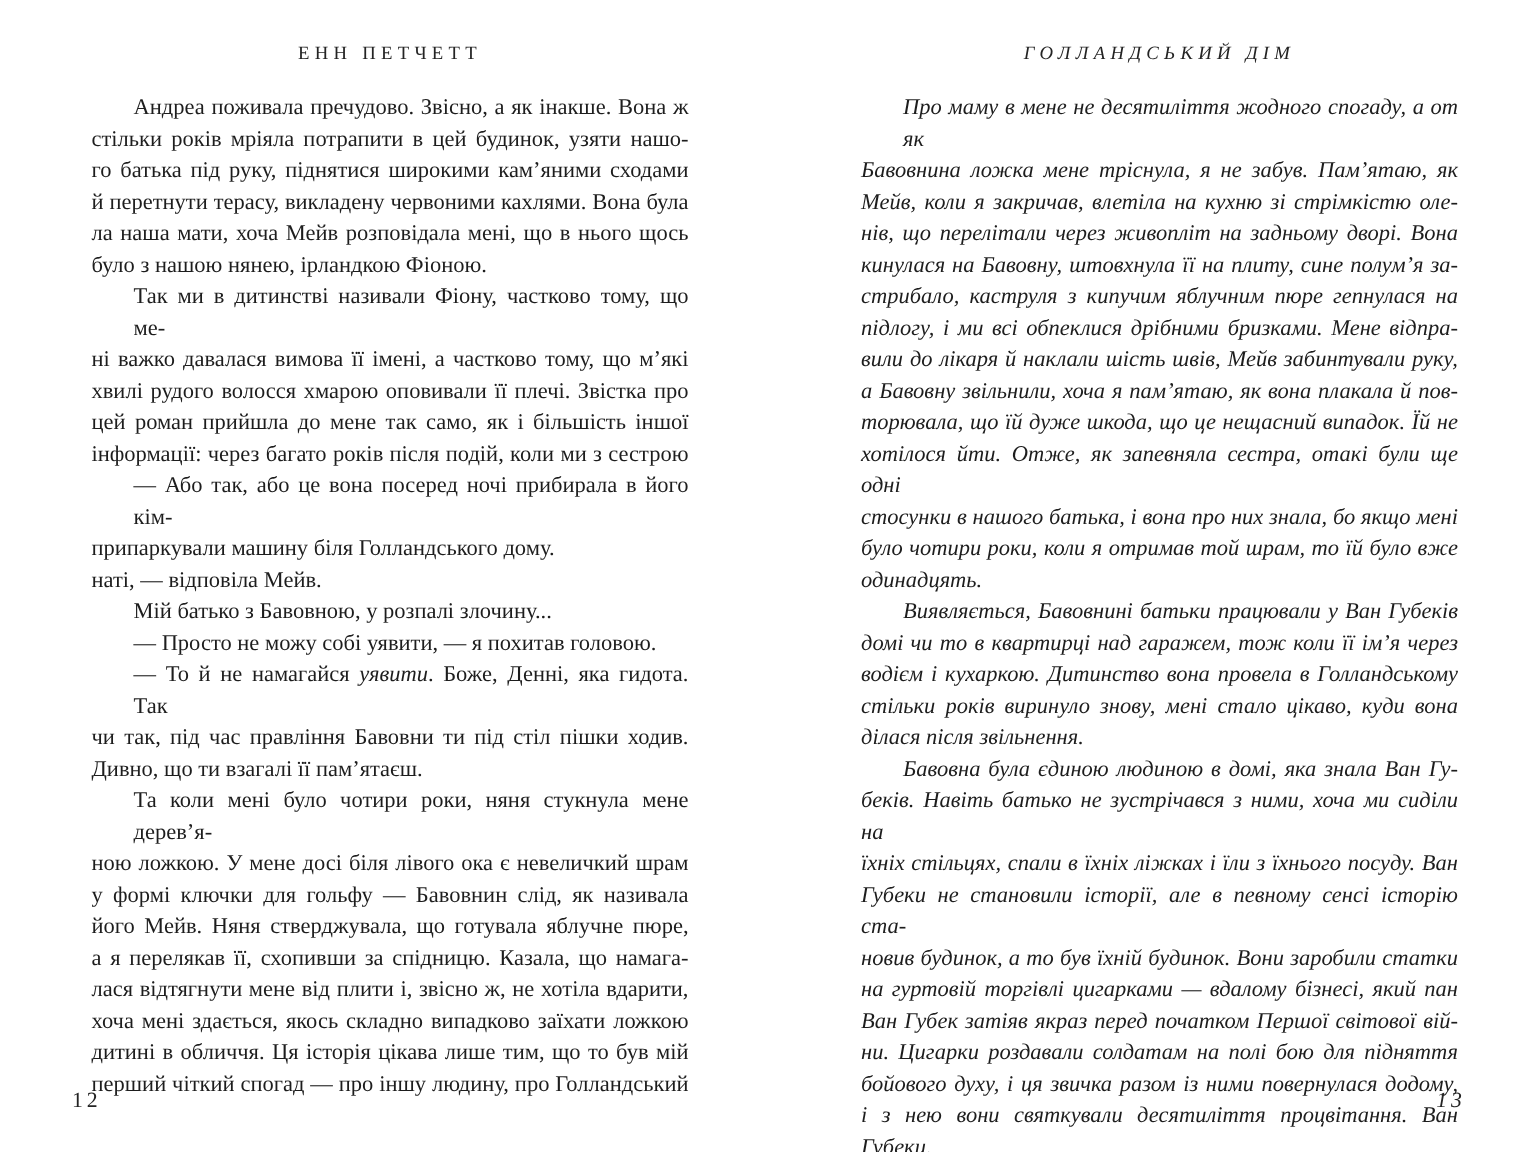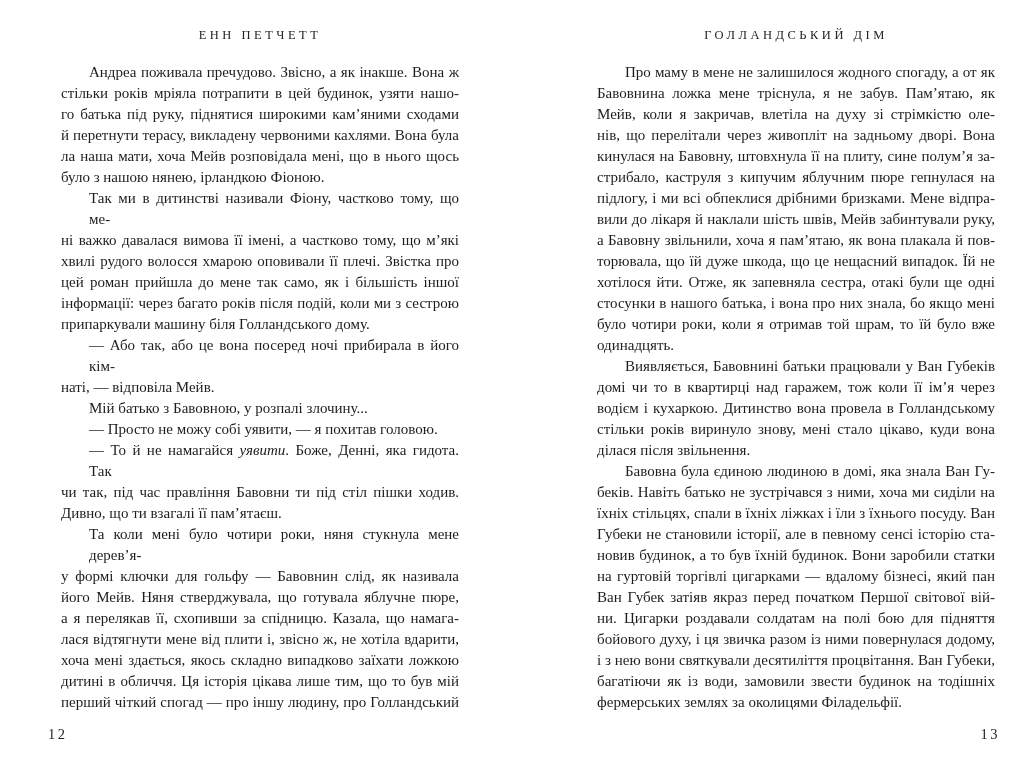--- a/index.html
+++ b/index.html
@@ -11,21 +11,21 @@
     position: relative;
     overflow: hidden;
   }
   .page {
     position: absolute;
     top: 0;
     height: 608px;
     width: 398px;
   }
   .page-left  { left: 61px; }
-  .page-right { left: 597px; }
+  .page-right { left: 574px; font-style: italic; }
   .running-head {
     position: absolute;
     top: 28px;
     left: 0; right: 0;
     text-align: center;
     font-size: 12.5px;
     letter-spacing: 3.5px;
     color: #242424;
   }
   .body-text {
@@ -63,46 +63,47 @@
       <div class="line">стільки років мріяла потрапити в цей будинок, узяти нашо-</div>
       <div class="line">го батька під руку, піднятися широкими кам’яними сходами</div>
       <div class="line">й перетнути терасу, викладену червоними кахлями. Вона була</div>
       <div class="line">ла наша мати, хоча Мейв розповідала мені, що в нього щось</div>
       <div class="line last">було з нашою нянею, ірландкою Фіоною.</div>
       <div class="line indent">Так ми в дитинстві називали Фіону, частково тому, що ме-</div>
       <div class="line">ні важко давалася вимова її імені, а частково тому, що м’які</div>
       <div class="line">хвилі рудого волосся хмарою оповивали її плечі. Звістка про</div>
       <div class="line">цей роман прийшла до мене так само, як і більшість іншої</div>
       <div class="line">інформації: через багато років після подій, коли ми з сестрою</div>
+      <div class="line indent">— Або так, або це вона посеред ночі прибирала в його кім-</div>
       <div class="line last">припаркували машину біля Голландського дому.</div>
-      <div class="line indent">— Або так, або це вона посеред ночі прибирала в його кім-</div>
       <div class="line last">наті, — відповіла Мейв.</div>
       <div class="line indent last">Мій батько з Бавовною, у розпалі злочину...</div>
       <div class="line indent last">— Просто не можу собі уявити, — я похитав головою.</div>
       <div class="line indent"><span>— То й не намагайся </span><em>уявити</em><span>. Боже, Денні, яка гидота. Так</span></div>
       <div class="line">чи так, під час правління Бавовни ти під стіл пішки ходив.</div>
       <div class="line last">Дивно, що ти взагалі її пам’ятаєш.</div>
       <div class="line indent">Та коли мені було чотири роки, няня стукнула мене дерев’я-</div>
+      <div class="line">ною ложкою. У мене досі біля лівого ока є невеличкий шрам</div>
       <div class="line">у формі ключки для гольфу — Бавовнин слід, як називала</div>
       <div class="line">його Мейв. Няня стверджувала, що готувала яблучне пюре,</div>
       <div class="line">а я перелякав її, схопивши за спідницю. Казала, що намага-</div>
       <div class="line">лася відтягнути мене від плити і, звісно ж, не хотіла вдарити,</div>
       <div class="line">хоча мені здається, якось складно випадково заїхати ложкою</div>
       <div class="line">дитині в обличчя. Ця історія цікава лише тим, що то був мій</div>
       <div class="line">перший чіткий спогад — про іншу людину, про Голландський</div>
     </div>
   <div class="folio">12</div>
 </div>
 
 <div class="page page-right">
   <div class="running-head">ГОЛЛАНДСЬКИЙ ДІМ</div>
   <div class="body-text" id="right-body">
-      <div class="line indent">Про маму в мене не залишилося жодного спогаду, а от як</div>
+      <div class="line indent">Про маму в мене не десятиліття жодного спогаду, а от як</div>
       <div class="line">Бавовнина ложка мене тріснула, я не забув. Пам’ятаю, як</div>
-      <div class="line">Мейв, коли я закричав, влетіла на духу зі стрімкістю оле-</div>
+      <div class="line">Мейв, коли я закричав, влетіла на кухню зі стрімкістю оле-</div>
       <div class="line">нів, що перелітали через живопліт на задньому дворі. Вона</div>
       <div class="line">кинулася на Бавовну, штовхнула її на плиту, сине полум’я за-</div>
       <div class="line">стрибало, каструля з кипучим яблучним пюре гепнулася на</div>
       <div class="line">підлогу, і ми всі обпеклися дрібними бризками. Мене відпра-</div>
       <div class="line">вили до лікаря й наклали шість швів, Мейв забинтували руку,</div>
       <div class="line">а Бавовну звільнили, хоча я пам’ятаю, як вона плакала й пов-</div>
       <div class="line">торювала, що їй дуже шкода, що це нещасний випадок. Їй не</div>
       <div class="line">хотілося йти. Отже, як запевняла сестра, отакі були ще одні</div>
       <div class="line">стосунки в нашого батька, і вона про них знала, бо якщо мені</div>
       <div class="line">було чотири роки, коли я отримав той шрам, то їй було вже</div>

